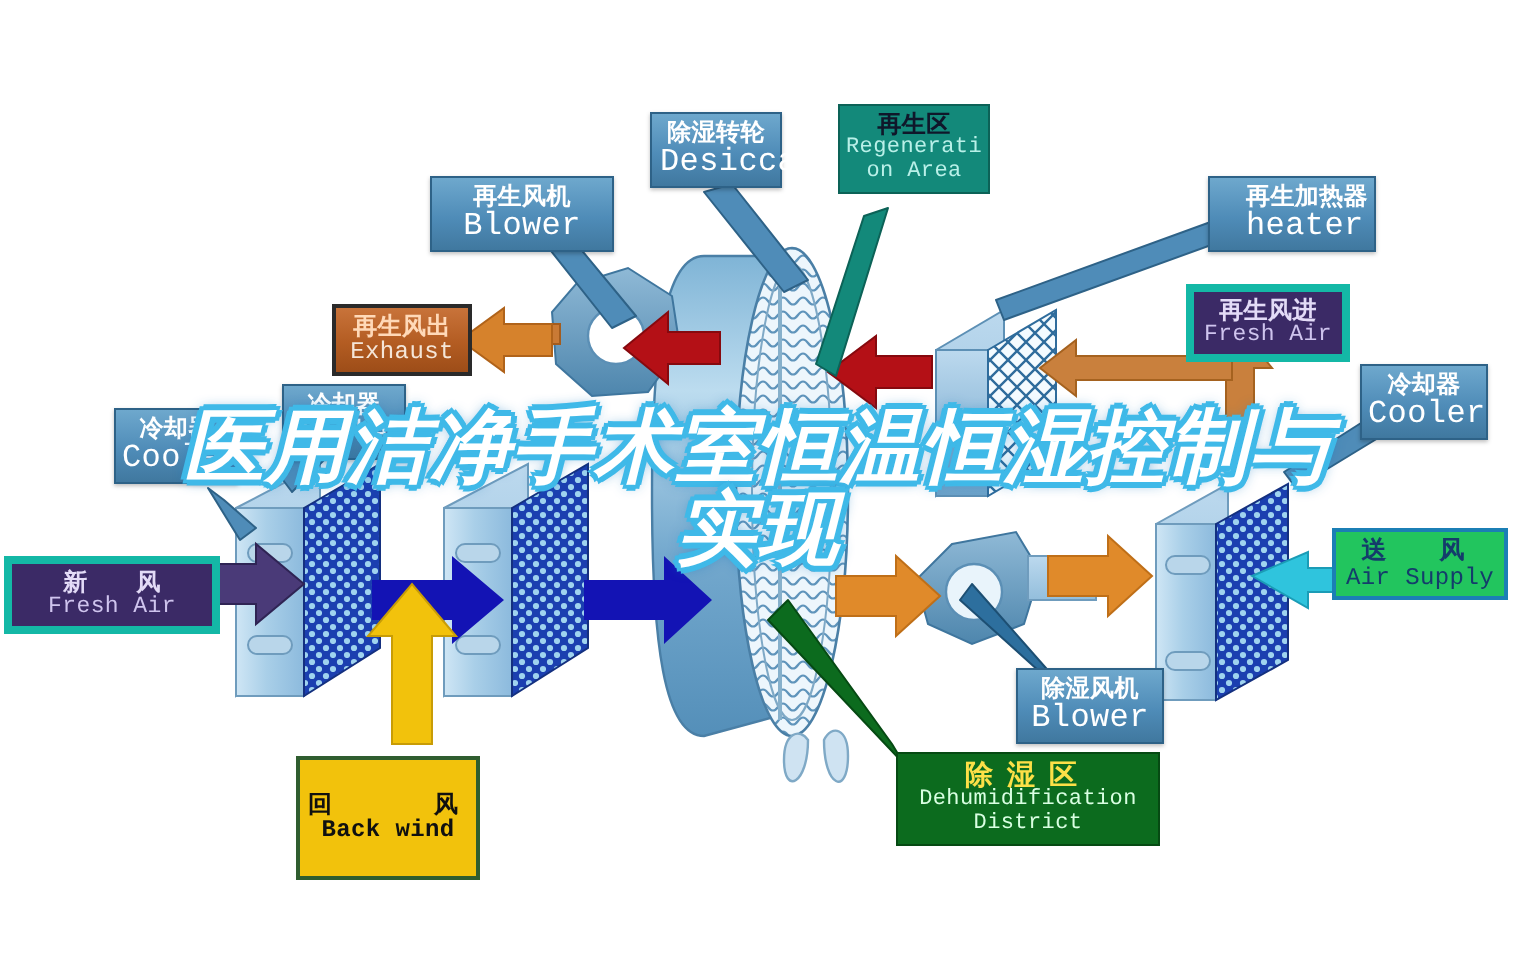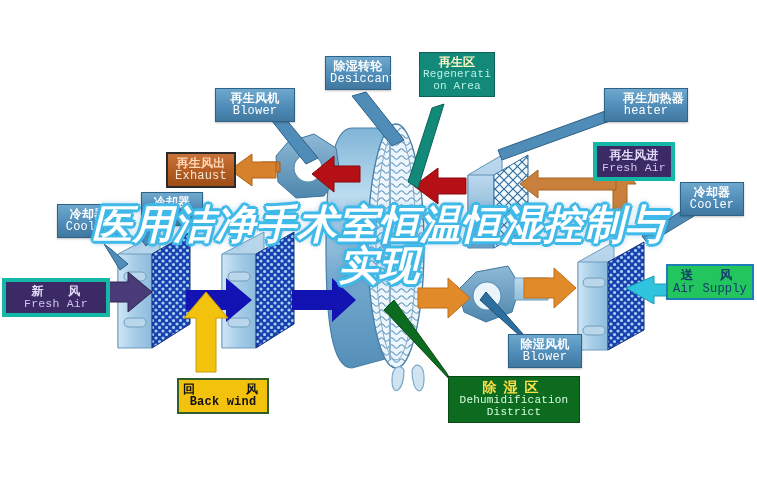--- a/index.html
+++ b/index.html
@@ -12,36 +12,36 @@
   .tag{position:absolute;box-sizing:border-box;text-align:center;
        line-height:1.08;white-space:nowrap;letter-spacing:.2px;}
   .tag .cn{display:block;font-weight:bold;}
   .tag .en{display:block;font-family:"Liberation Mono","DejaVu Sans Mono",monospace;}
 
   
   .t-steel{background:linear-gradient(180deg,#6ea8cd 0%,#4f8cb8 55%,#40789f 100%);
            border:1px solid #2e6287;color:#ffffff;
            box-shadow:0 1px 2px rgba(0,0,0,.25);}
   .t-steel .cn{font-size:12px;}
-  .t-steel .en{font-size:12px;}
+  .t-steel .en{font-size:16px;}
 
   
   .t-orange{background:linear-gradient(180deg,#c8733a 0%,#b35c22 55%,#9d4d18 100%);
             border:2px solid #2a2a2a;color:#ffe9d2;}
   .t-orange .cn{font-size:12px;color:#ffd9b8;}
   .t-orange .en{font-size:12px;color:#f5e6d8;}
 
   
   .t-purple{background:#3b2a66;border:4px solid #14b8a6;color:#cfc4ee;}
   .t-purple .cn{font-size:12px;color:#e3dbf7;}
   .t-purple .en{font-size:11.5px;color:#cfc4ee;}
 
   
   .t-teal{background:#13897a;border:1px solid #0c6257;color:#bff3ec;}
-  .t-teal .cn{font-size:12px;color:#fef9c3;}
+  .t-teal .cn{font-size:12px;color:#0f172a;}
   .t-teal .en{font-size:11px;color:#b9f0e8;}
 
   
   .t-green{background:#0c6b1e;border:1px solid #064a13;color:#c9f3cf;}
   .t-green .cn{font-size:14px;color:#fde047;letter-spacing:7px;}
   .t-green .en{font-size:11px;color:#d9ffe2;}
 
   
   .t-yellow{background:#f2c20c;border:2px solid #2f5d2f;color:#101010;}
   .t-yellow .cn{font-size:12px;letter-spacing:9px;}
@@ -236,21 +236,21 @@
 
       <polygon points="452,382 446,372 394,300 384,310" fill="#0c6b1e" stroke="#064a13" stroke-width="1"></polygon>
     </g>
   </svg>
 
   <div class="tag t-steel" style="left:289px;top:56px;width:66px;padding:3px 4px;margin-left:36px;">
     <span class="cn">除湿转轮</span>
     <span class="en">Desiccant</span>
   </div>
 
-  <div class="tag t-steel" style="left:215px;top:88px;width:80px;padding:3px 4px;">
+  <div class="tag t-steel" style="left:215px;top:88px;width:92px;padding:3px 4px;">
     <span class="cn">再生风机</span>
     <span class="en">Blower</span>
   </div>
 
   <div class="tag t-teal" style="left:419px;top:52px;width:76px;padding:3px 3px;">
     <span class="cn">再生区</span>
     <span class="en">Regenerati</span>
     <span class="en">on Area</span>
   </div>
 
@@ -282,21 +282,21 @@
   <div class="tag t-steel" style="left:680px;top:182px;width:64px;padding:3px 3px;">
     <span class="cn">冷却器</span>
     <span class="en">Cooler</span>
   </div>
 
   <div class="tag t-purple" style="left:2px;top:278px;width:108px;padding:3px 4px;">
     <span class="cn">新　　风</span>
     <span class="en">Fresh Air</span>
   </div>
 
-  <div class="tag t-yellow" style="left:177px;top:378px;width:92px;padding:3px 4px;">
+  <div class="tag t-yellow" style="left:148px;top:378px;width:92px;padding:16px 4px;">
     <span class="cn">回　　风</span>
     <span class="en">Back wind</span>
   </div>
 
   <div class="tag t-steel" style="left:508px;top:334px;width:74px;padding:3px 4px;">
     <span class="cn">除湿风机</span>
     <span class="en">Blower</span>
   </div>
 
   <div class="tag t-green" style="left:448px;top:376px;width:132px;padding:3px 4px;">

